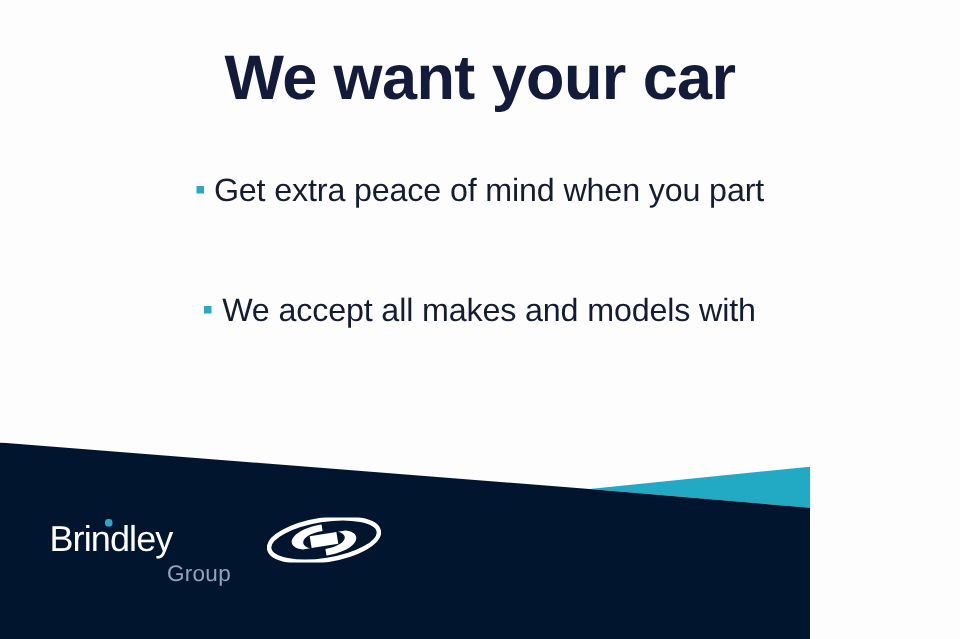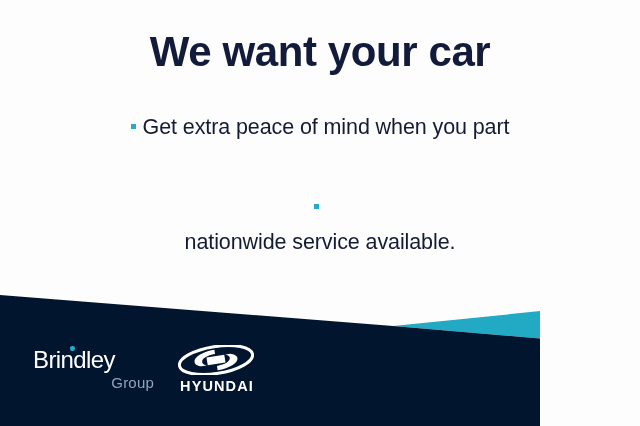--- a/index.html
+++ b/index.html
@@ -170,23 +170,22 @@
   <div class="headline">We want your car</div>
 
   <div class="copy copy-1">
     <div>
       <span class="bullet-dot"></span><span>Get extra peace of mind when you part</span>
     </div>
   </div>
 
   <div class="copy copy-2">
     <div>
-      <span class="bullet-dot"></span>
-    </div>
-    <div>nationwide service available.</div>
+      <span class="bullet-dot"></span><span>We accept all makes and models with</span>
+    </div>
   </div>
 
   <div class="band-teal"></div>
   <div class="band-navy"></div>
 
   <div class="logo-row">
 
     <div class="brindley">
       <div class="brindley-word">Brindley</div>
       <div class="brindley-idot"></div>
@@ -207,18 +206,17 @@
           <path d="M76 51
                    C 100 51, 119 43, 119 33
                    C 119 28, 114 24, 106 22
                    L 96 22
                    C 101 24, 104 27, 104 30
                    C 104 37, 92 42, 76 42
                    Z" fill="#ffffff"></path>
           <rect x="58" y="22" width="36" height="16" fill="#ffffff"></rect>
         </g>
       </svg>
-      <div class="hyundai-word">HYUNDAI</div>
     </div>
 
   </div>
 
 </div>
 
 </body></html>

